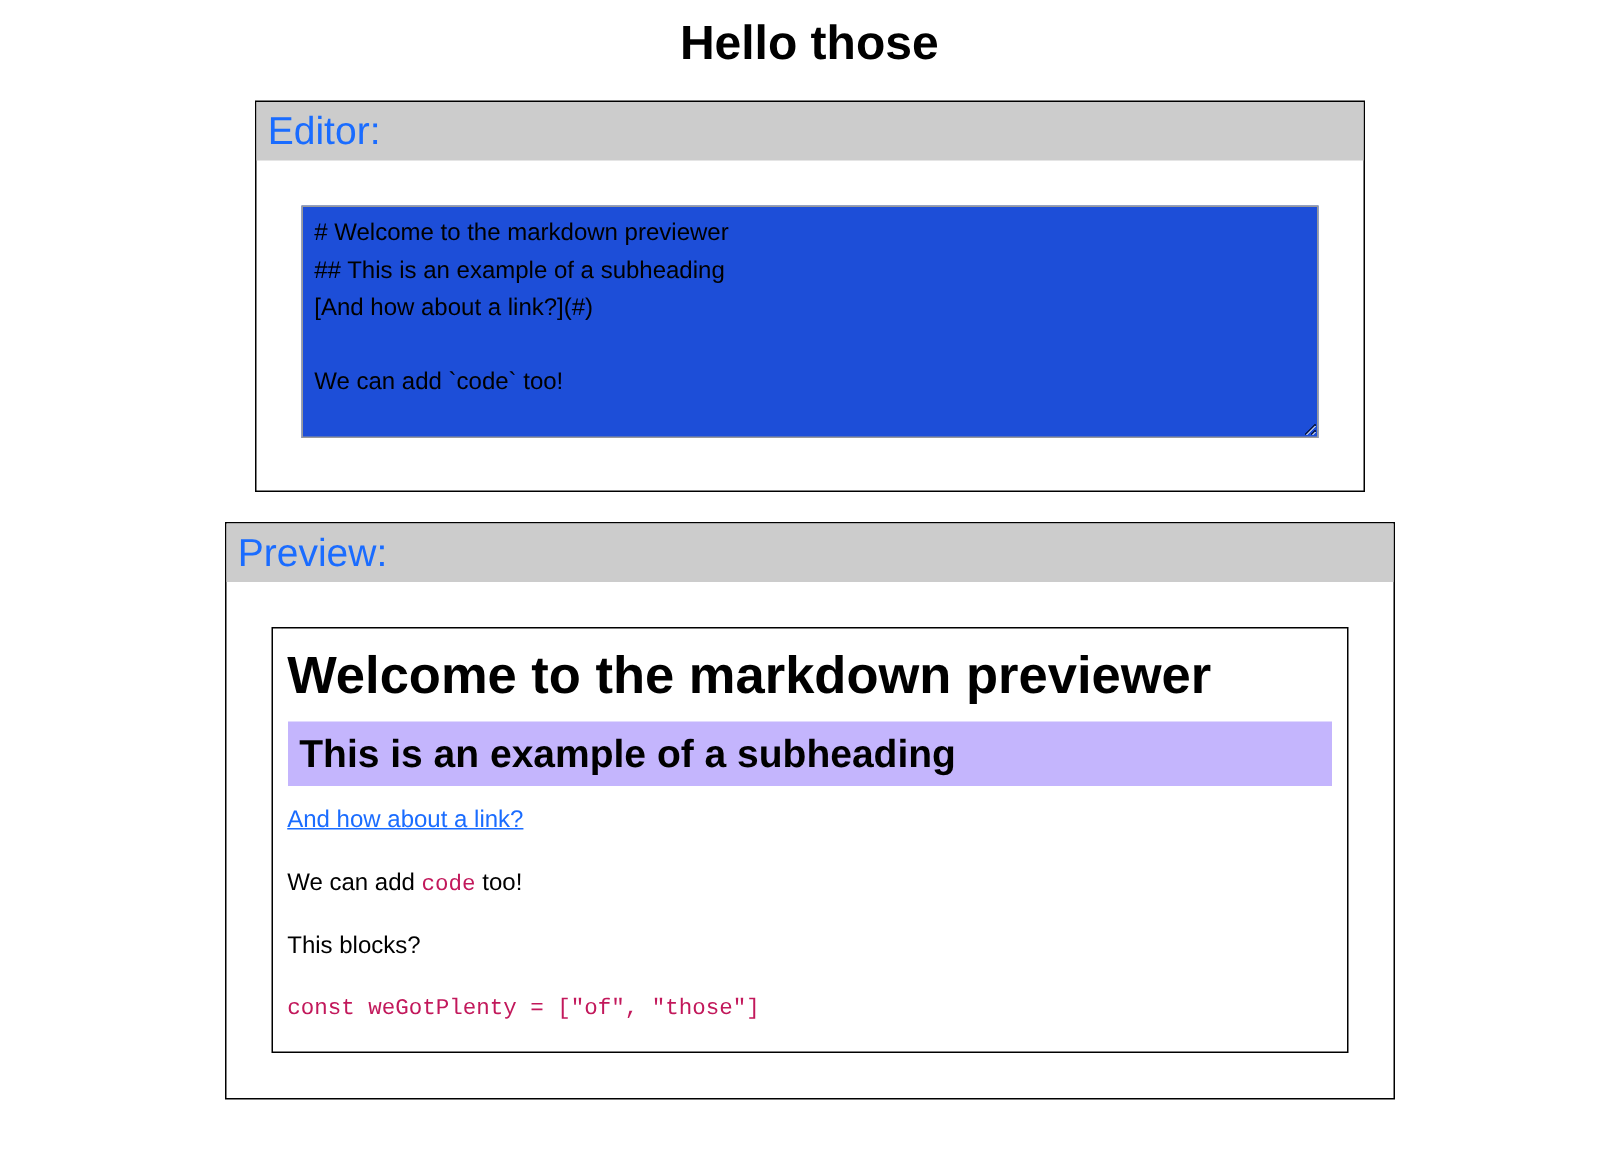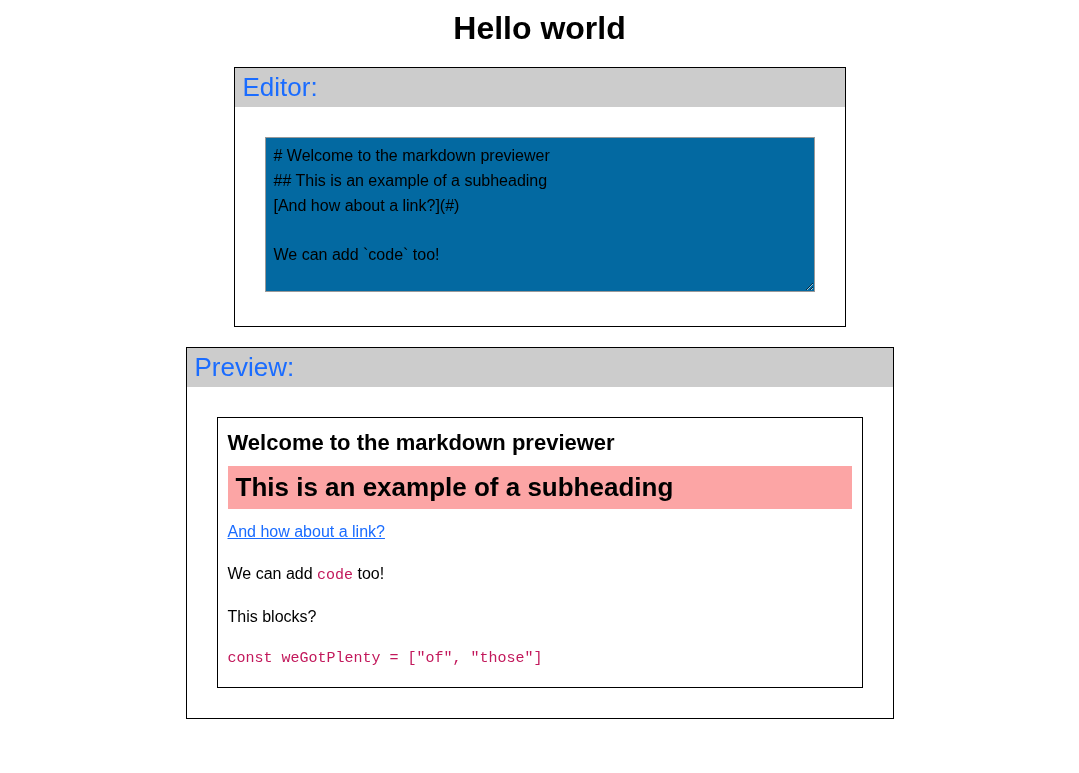--- a/index.html
+++ b/index.html
@@ -14,24 +14,24 @@
       font-weight: 600;
       margin-bottom: 20px;
       color: #000;
     }
     .panel {
       border: 1px solid #000;
       margin: 0 auto 20px auto;
       background: #fff;
     }
     .panel-editor {
-      width: 612px;
+      width: 740px;
     }
     .panel-preview {
-      width: 708px;
+      width: 780px;
     }
     .panel-header {
       background: #ccc;
       padding: 4px 8px;
     }
     .panel-header h2 {
       color: #1a6cff;
       font-size: 26px;
       font-weight: 400;
       margin: 0;
@@ -41,38 +41,38 @@
     }
     textarea.editor-input {
       width: 100%;
       height: 155px;
       resize: both;
       font-family: -apple-system, BlinkMacSystemFont, "Segoe UI", Helvetica, Arial, sans-serif;
       font-size: 16px;
       line-height: 1.55;
       padding: 6px 8px;
       border: 1px solid #999;
-      background: #0369a1;
+      background: #1d4ed8;
       color: #000;
       white-space: pre-wrap;
     }
     .preview-box {
       border: 1px solid #000;
       padding: 12px 10px 20px 10px;
     }
     .preview-box h1 {
-      font-size: 22px;
+      font-size: 35px;
       font-weight: 600;
       margin: 0 0 10px 0;
       color: #000;
     }
     .preview-box h2 {
       font-size: 26px;
       font-weight: 600;
-      background: #fca5a5;
+      background: #c4b5fd;
       padding: 6px 8px;
       margin: 0 0 14px 0;
       color: #000;
     }
     .preview-box a {
       color: #1a6cff;
       font-size: 16px;
     }
     .preview-box p {
       font-size: 16px;
@@ -88,21 +88,21 @@
       margin: 10px 0 0 0;
     }
     .preview-box pre code {
       color: #c2185b;
       font-size: 15px;
     }
   </style>
 </head>
 <body>
 
-<h1 class="page-title">Hello world</h1>
+<h1 class="page-title">Hello those</h1>
 
 <div class="panel panel-editor">
   <div class="panel-header">
     <h2>Editor:</h2>
   </div>
   <div class="panel-body">
     <textarea class="editor-input" style=""># Welcome to the markdown previewer
 ## This is an example of a subheading
 [And how about a link?](#)
 

